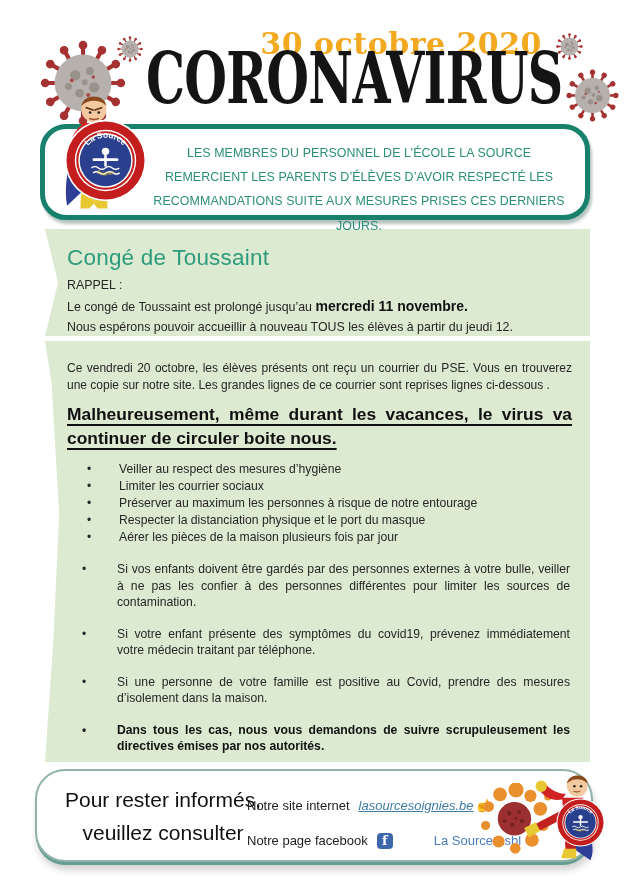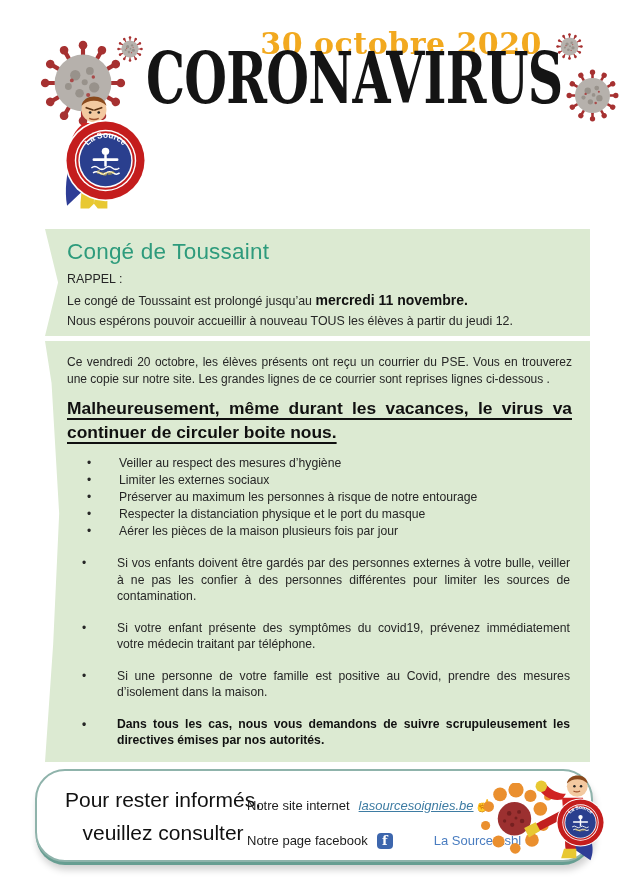--- a/index.html
+++ b/index.html
@@ -23,21 +23,21 @@
   .badge-top{left:64px;top:119px;width:83px;height:83px;}
 
   .thanks-box{position:absolute;left:40px;top:124px;width:550px;height:96px;box-sizing:border-box;
       background:#fff;border:5px solid var(--teal-dark);border-radius:26px;z-index:2;
       box-shadow:2px 4px 3px rgba(90,125,115,.45);}
   .thanks-box p{margin:12px 16px 8px 104px;text-align:center;color:var(--teal-text);
       font-size:12.4px;line-height:1.95;letter-spacing:.1px;}
 
   
   .panel{position:absolute;left:45px;width:545px;background:var(--green-bg);box-sizing:border-box;
-         padding:6px 18px 0 22px;}
+         padding:12px 18px 0 22px;}
   .sec1{top:229px;height:107px;clip-path:polygon(0 0,100% 0,100% 100%,0 100%,2.4% 50%);}
   .sec2{top:341px;height:421px;overflow:hidden;
         clip-path:polygon(0 0,100% 0,100% 100%,0 100%,1.5% 72%,2.6% 41%,1.2% 10%);}
   .panel h2{margin:4px 0 7px;font-size:22.5px;font-weight:400;color:var(--teal);letter-spacing:.2px;}
   .small{margin:4px 0 6px;font-size:12.4px;color:#262626;}
   .small b{font-size:14px;color:#111;}
   .intro{margin:7px 0 9px;font-size:12px;line-height:1.42;text-align:justify;color:#262626;}
   .warning{margin:9px 0 4px;font-weight:bold;font-size:17.4px;color:#101010;line-height:1.36;}
   .warning .w1{text-align:justify;text-align-last:justify;}
   .warning .w1,.warning .w2{text-decoration:underline;text-decoration-thickness:1.8px;text-underline-offset:4px;}
@@ -209,20 +209,23 @@
       <use href="#virusGray"></use>
     </svg>
 
   <div class="date">30 octobre 2020</div>
   <h1 class="title">CORONAVIRUS</h1>
 
   <svg class="hero-top">
       <use href="#heroStand"></use>
     </svg>
 
+  <div class="thanks-box">
+    <p>LES MEMBRES DU PERSONNEL DE L’ÉCOLE LA SOURCE REMERCIENT LES PARENTS D’ÉLÈVES D’AVOIR RESPECTÉ LES RECOMMANDATIONS SUITE AUX MESURES PRISES CES DERNIERS JOURS.</p>
+  </div>
   <svg class="badge badge-top">
       <use href="#badgeLogo"></use>
     </svg>
 
   <section class="panel sec1">
     <h2>Congé de Toussaint</h2>
     <p class="small">RAPPEL :</p>
     <p class="small"><span>Le congé de Toussaint est prolongé jusqu’au </span><b>mercredi 11 novembre.</b></p>
     <p class="small">Nous espérons pouvoir accueillir à nouveau TOUS les élèves  à partir du jeudi 12.</p>
   </section>
@@ -230,21 +233,21 @@
   <section class="panel sec2">
     <p class="intro">Ce vendredi 20 octobre, les élèves présents ont reçu un courrier du PSE. Vous en trouverez une copie sur notre site.  Les grandes  lignes de ce courrier sont reprises lignes ci-dessous .</p>
     <div class="warning">
       <div class="w1">Malheureusement, même durant les vacances, le virus va</div>
       <div class="w2">continuer de circuler boite nous.</div>
     </div>
     <ul class="shorts">
 
         <li><span class="dot">•</span><span>Veiller au respect des mesures d’hygiène</span></li>
 
-        <li><span class="dot">•</span><span>Limiter les externes sociaux</span></li>
+        <li><span class="dot">•</span><span>Limiter les courrier sociaux</span></li>
 
         <li><span class="dot">•</span><span>Préserver au maximum les personnes à risque de notre entourage</span></li>
 
         <li><span class="dot">•</span><span>Respecter la distanciation physique et le port du masque</span></li>
 
         <li><span class="dot">•</span><span>Aérer les pièces de la maison plusieurs fois par jour</span></li>
       </ul>
     <div class="longs">
 
         <div class="bullet"><span class="dot">•</span><span>Si vos enfants doivent être gardés par des personnes externes à votre bulle, veiller à ne pas les confier à des personnes différentes pour limiter les sources de contamination.</span></div>

